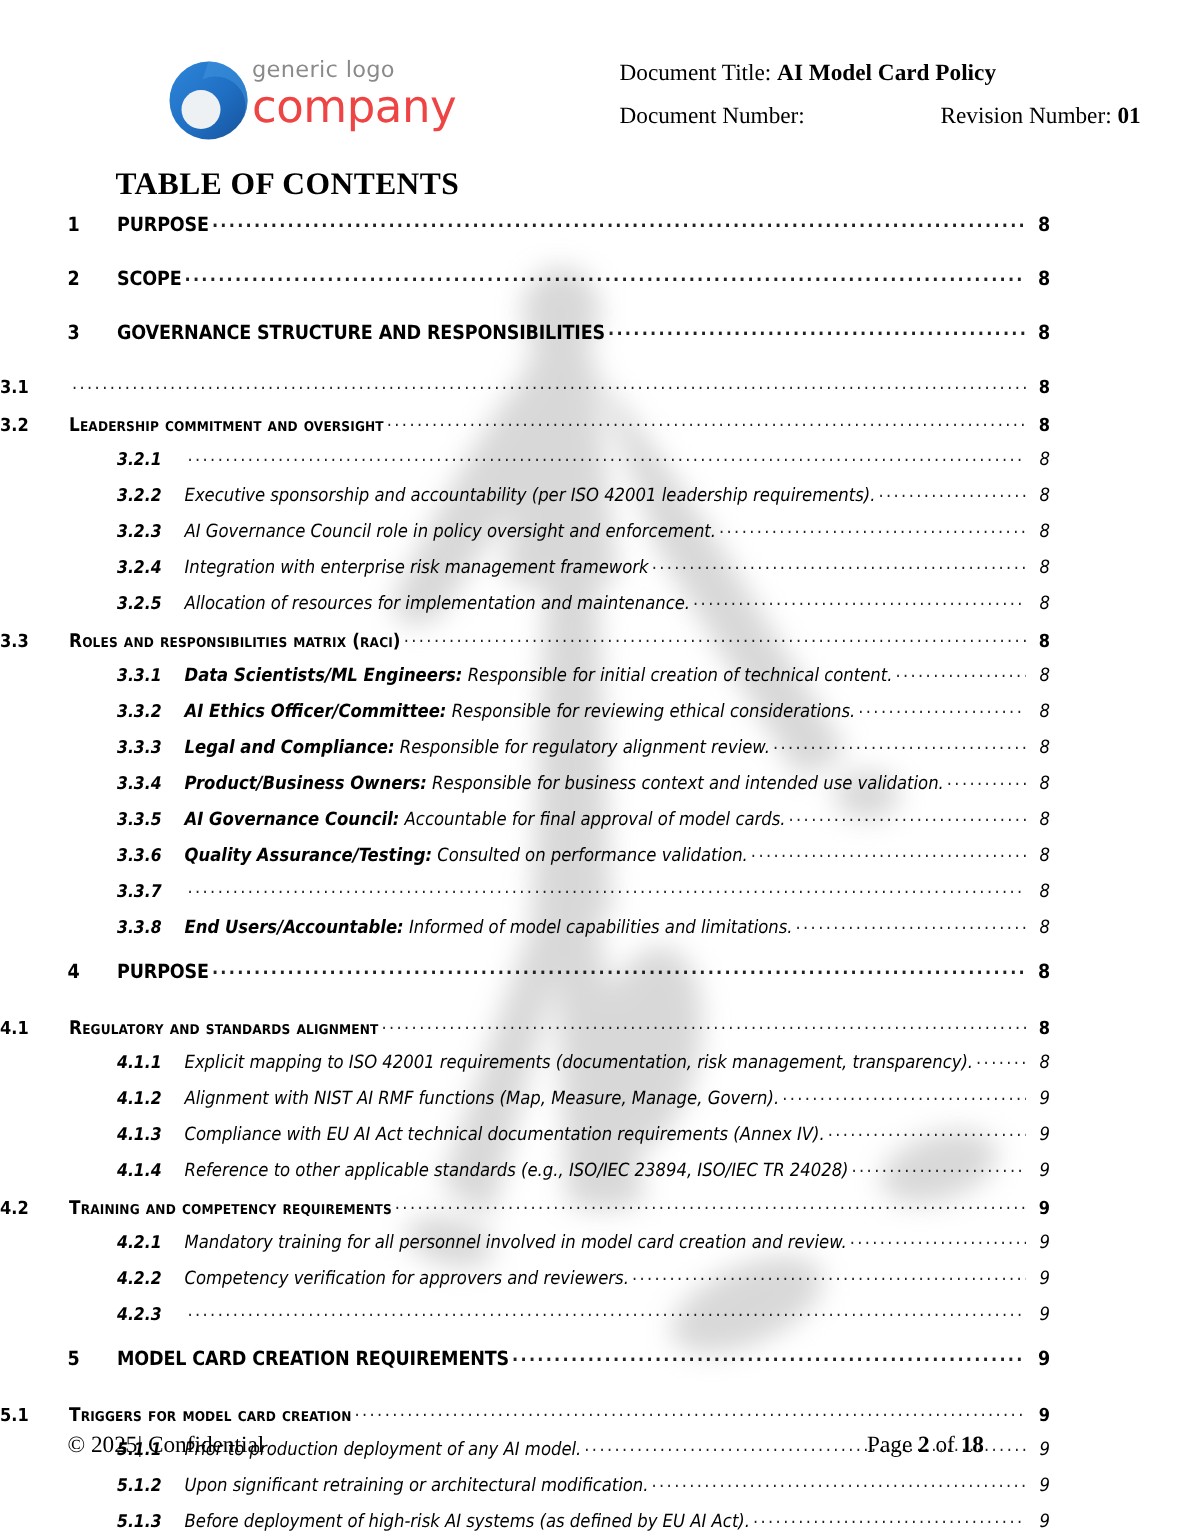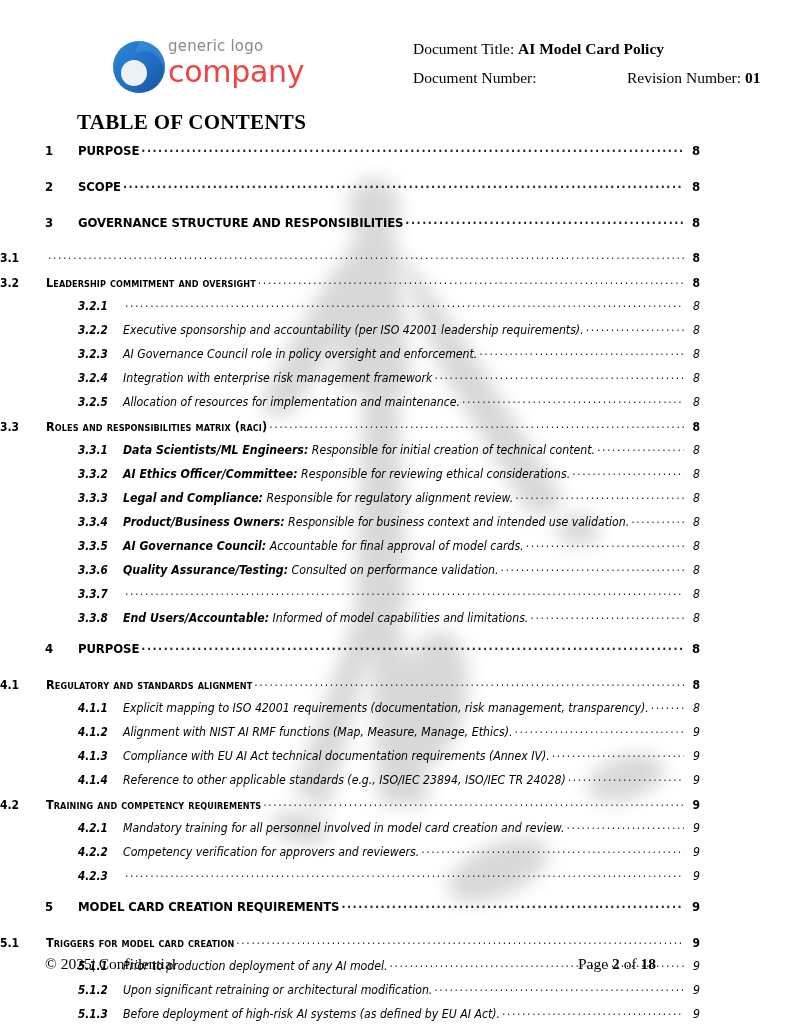--- a/index.html
+++ b/index.html
@@ -405,21 +405,21 @@
         <span class="pg">8</span>
       </div>
       <div class="row lvl3">
         <span class="num">4.1.1</span>
         <span class="label">Explicit mapping to ISO 42001 requirements (documentation, risk management, transparency).</span>
         <span class="dots"></span>
         <span class="pg">8</span>
       </div>
       <div class="row lvl3">
         <span class="num">4.1.2</span>
-        <span class="label">Alignment with NIST AI RMF functions (Map, Measure, Manage, Ethics).</span>
+        <span class="label">Alignment with NIST AI RMF functions (Map, Measure, Manage, Govern).</span>
         <span class="dots"></span>
         <span class="pg">9</span>
       </div>
       <div class="row lvl3">
         <span class="num">4.1.3</span>
         <span class="label">Compliance with EU AI Act technical documentation requirements (Annex IV).</span>
         <span class="dots"></span>
         <span class="pg">9</span>
       </div>
       <div class="row lvl3">

